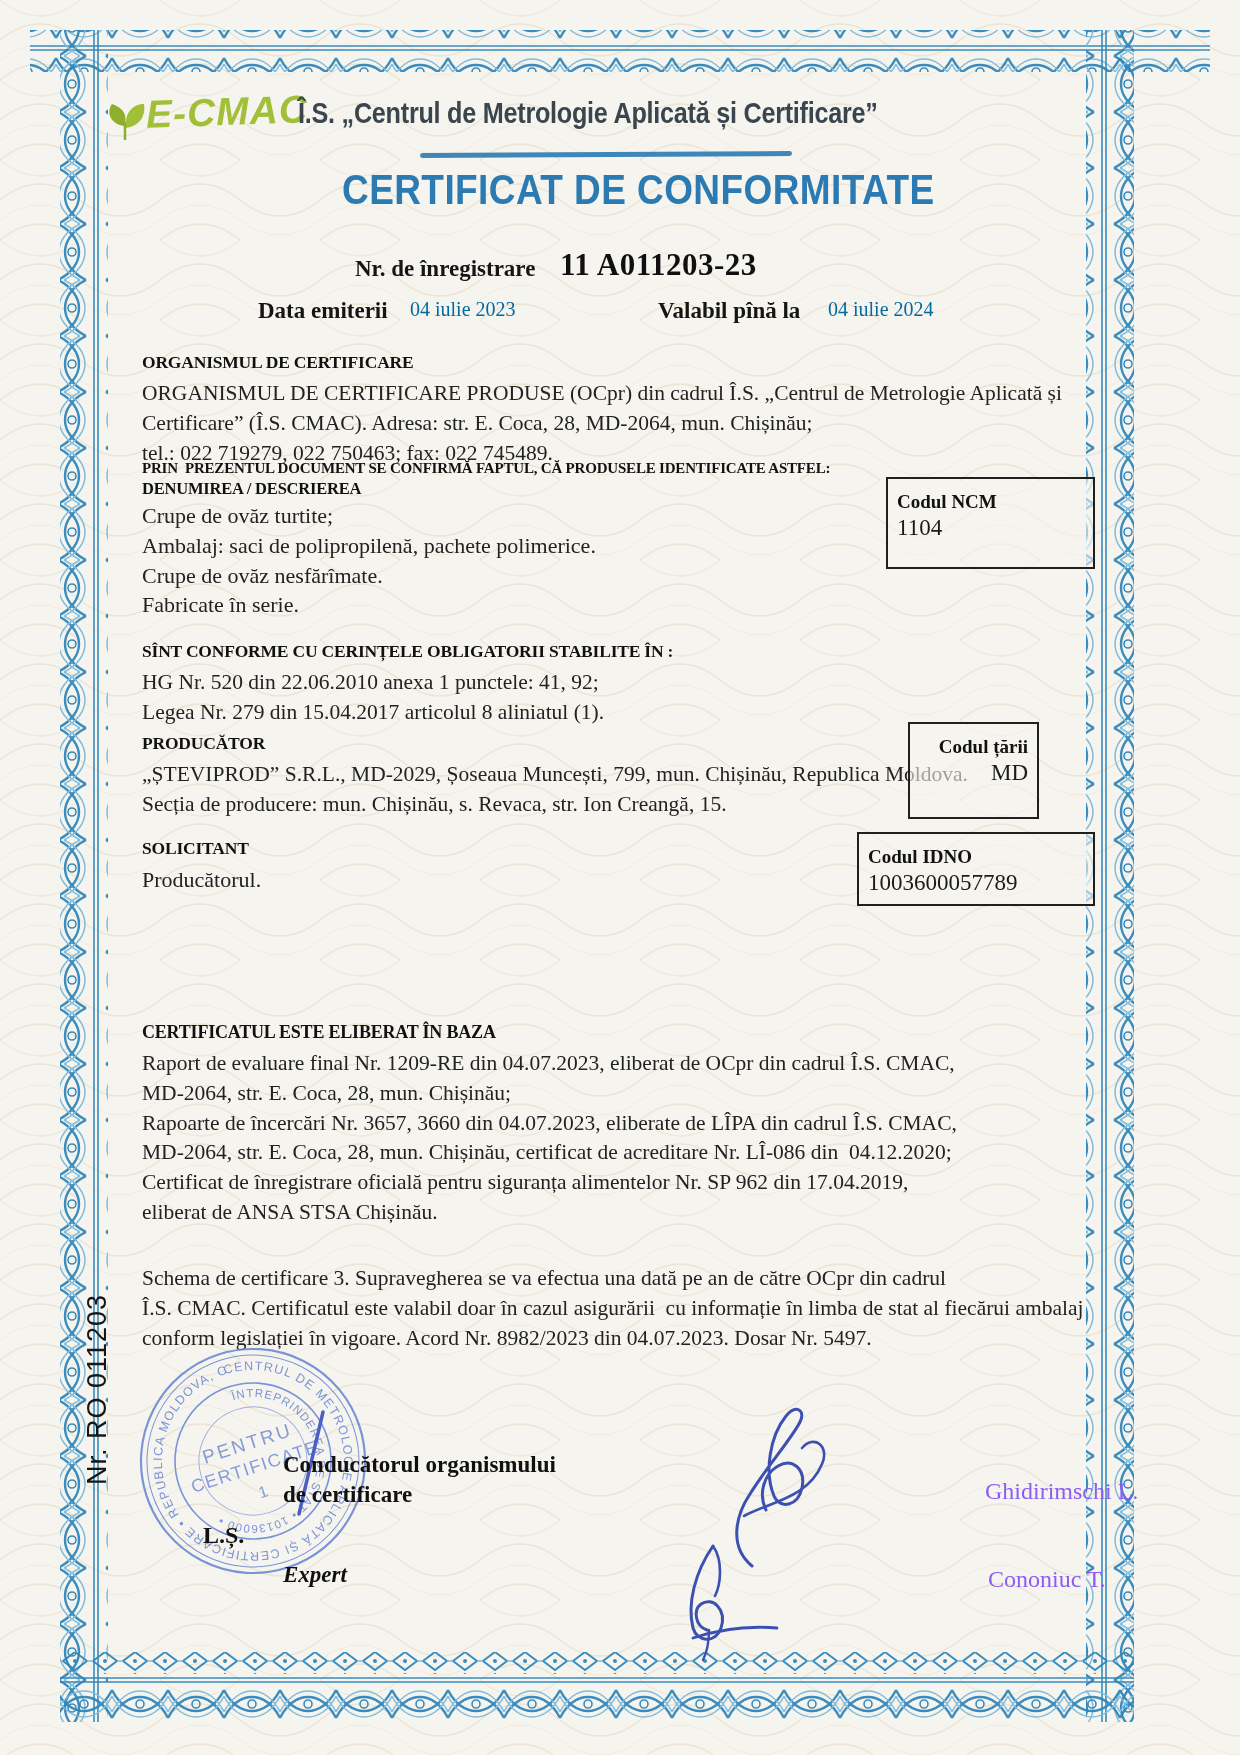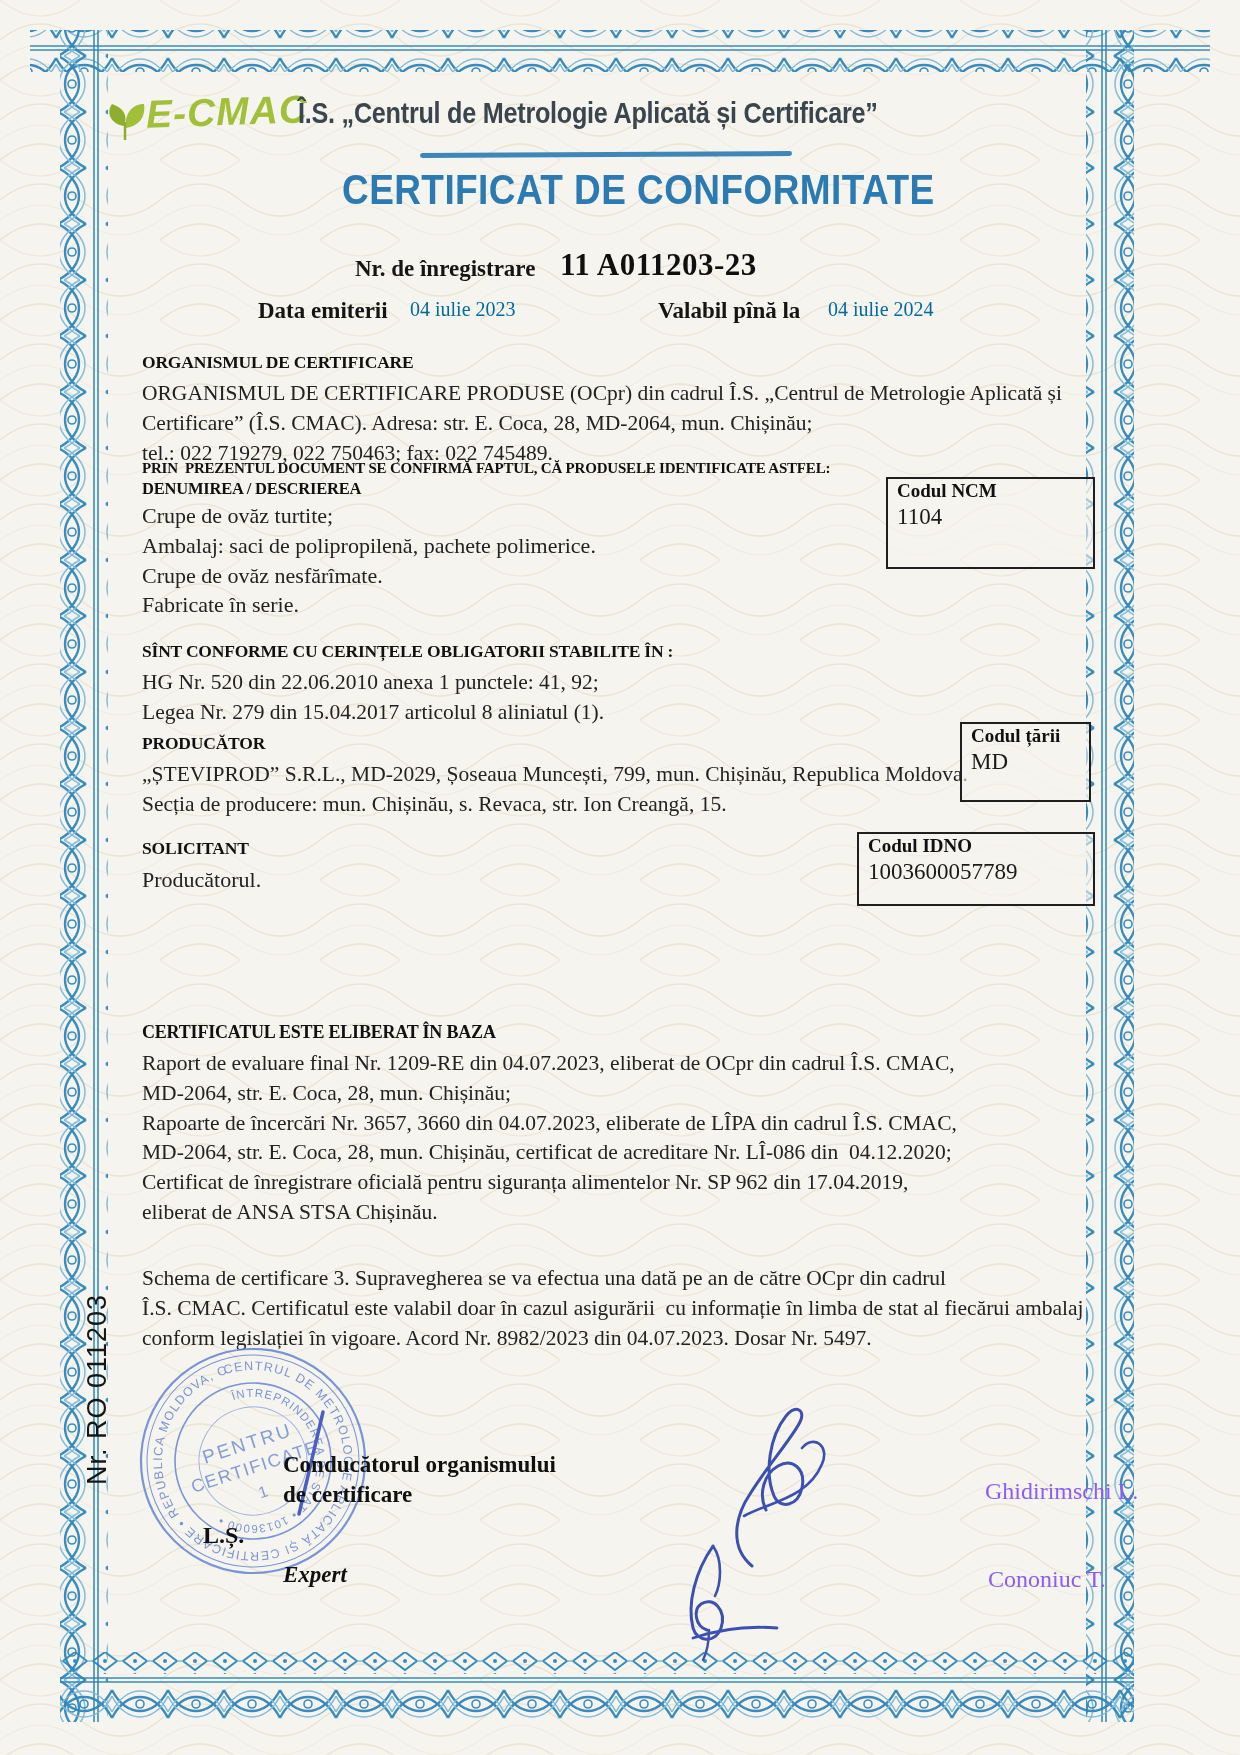--- a/index.html
+++ b/index.html
@@ -6,21 +6,21 @@
   .page{
     position:relative;width:1240px;height:1755px;margin:0 auto;
     background:#f6f4ee;overflow:hidden;
     font-family:"Liberation Serif",serif;color:#1d1d1d;
   }
   .abs{position:absolute;}
   .line{white-space:pre;font-size:21.5px;line-height:29.8px;color:#222;}
   .sec-h{white-space:pre;font-weight:bold;font-size:17.5px;letter-spacing:-0.2px;color:#111;margin-bottom:6px;}
   .lbl-b{font-weight:bold;font-size:23px;white-space:pre;color:#151515;}
   .val{font-size:20px;white-space:pre;color:#0369a1;}
-  .codebox{position:absolute;border:2.5px solid #1f1f1f;padding:1px 9px;box-sizing:border-box;background:rgba(246,244,238,0.6);}
+  .codebox{position:absolute;border:2.5px solid #1f1f1f;padding:12px 9px;box-sizing:border-box;background:rgba(246,244,238,0.6);}
   .codebox .bl{font-weight:bold;font-size:19px;white-space:pre;color:#111;}
   .codebox .bv{font-size:23px;white-space:pre;margin-top:2px;color:#1a1a1a;}
   .brand{
     font-family:"Liberation Sans",sans-serif;font-style:italic;font-weight:bold;
     font-size:39px;color:#a2bf3a;transform:rotate(-2deg);letter-spacing:1px;
   }
   .orgtitle{
     font-family:"Liberation Sans",sans-serif;font-weight:bold;font-size:30px;color:#3a454d;
     transform:scaleX(0.84);transform-origin:left center;white-space:pre;letter-spacing:-0.3px;
   }
@@ -134,21 +134,21 @@
     <div class="line">HG Nr. 520 din 22.06.2010 anexa 1 punctele: 41, 92;</div>
     <div class="line">Legea Nr. 279 din 15.04.2017 articolul 8 aliniatul (1).</div>
   </div>
 
   <div class="abs" style="left:142px;top:733px;">
     <div class="sec-h">PRODUCĂTOR</div>
     <div class="line">„ȘTEVIPROD” S.R.L., MD-2029, Șoseaua Muncești, 799, mun. Chișinău, Republica Moldova.</div>
     <div class="line">Secția de producere: mun. Chișinău, s. Revaca, str. Ion Creangă, 15.</div>
   </div>
 
-  <div class="codebox" style="left:960px;top:722px;width:131px;height:80px;">
+  <div class="codebox" style="left:908px;top:722px;width:131px;height:97px;text-align:right;">
     <div class="bl">Codul țării</div>
     <div class="bv">MD</div>
   </div>
 
   <div class="abs" style="left:142px;top:838px;">
     <div class="sec-h">SOLICITANT</div>
     <div class="line" style="font-size:22px;">Producătorul.</div>
   </div>
 
   <div class="codebox" style="left:857px;top:832px;width:238px;height:74px;">

